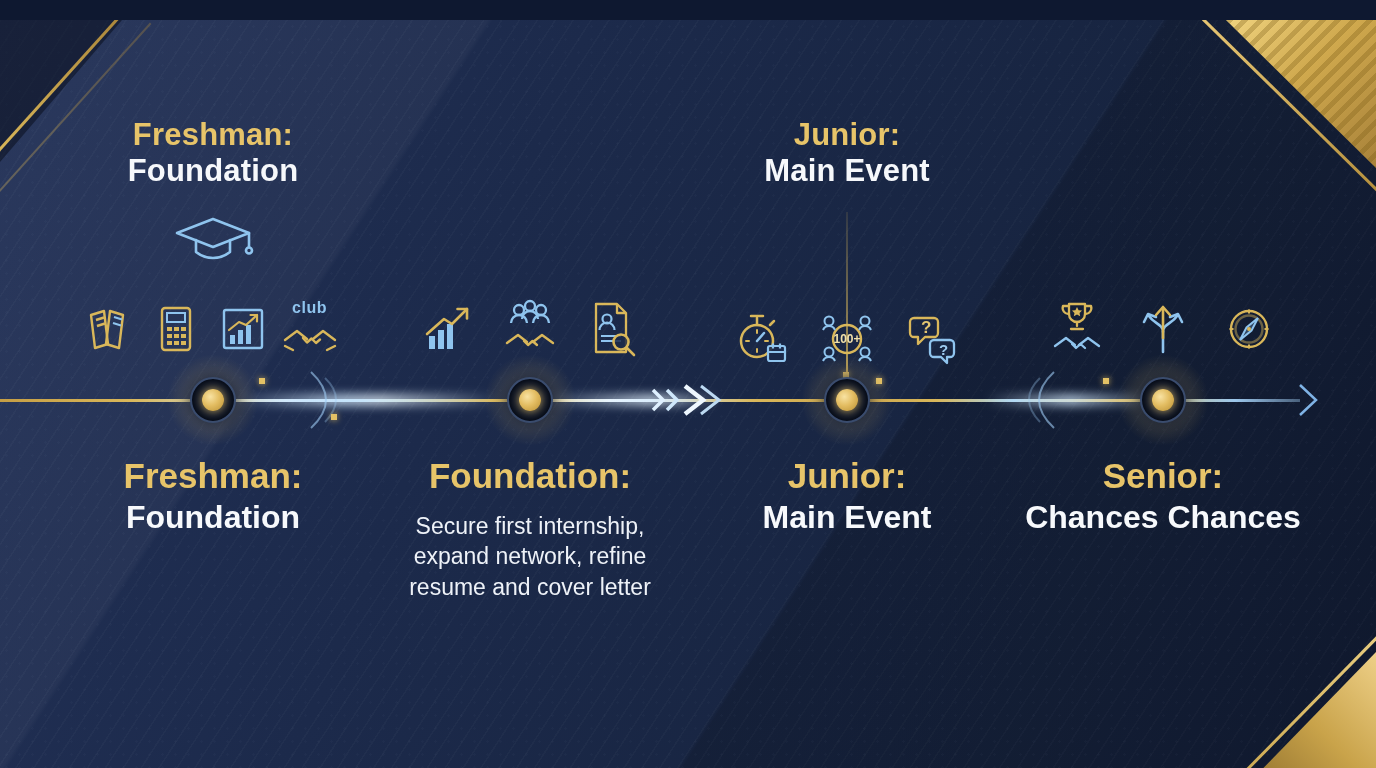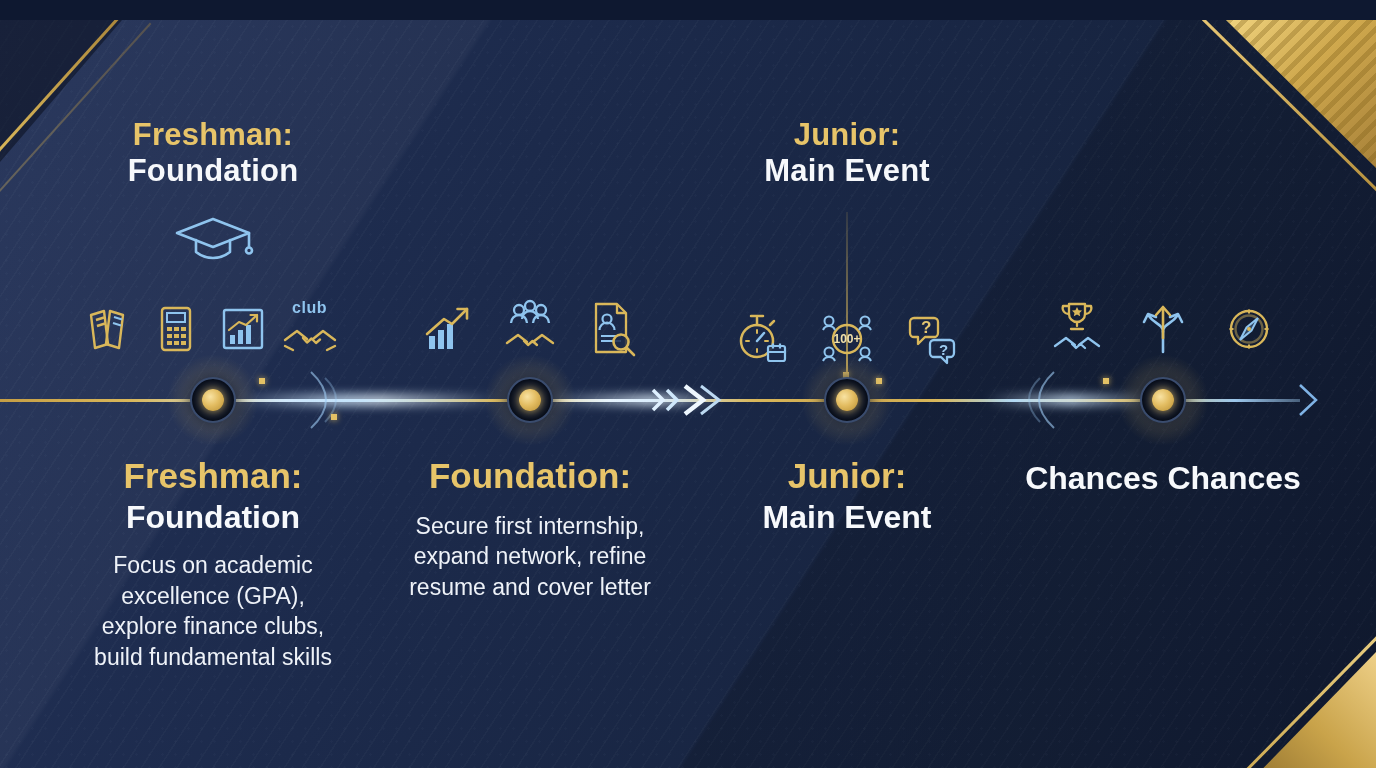--- a/index.html
+++ b/index.html
@@ -379,27 +379,27 @@
   <div class="node" style="left:824px">
       <div class="node-core"></div>
     </div>
   <div class="node" style="left:1140px">
       <div class="node-core"></div>
     </div>
 
   <section class="stage s1">
     <h2 class="stage-title">Freshman:</h2>
     <h3 class="stage-sub">Foundation</h3>
-    <p class="stage-desc">Focus on academic excellence (GPA), explore finance clubs, build fundamental skills</p>
   </section>
   <section class="stage s2">
     <h2 class="stage-title">Foundation:</h2>
     <p class="stage-desc">Secure first internship, expand network, refine resume and cover letter</p>
   </section>
   <section class="stage s3">
     <h2 class="stage-title">Junior:</h2>
     <h3 class="stage-sub">Main Event</h3>
   </section>
   <section class="stage s4">
+    <h2 class="stage-title">Senior:</h2>
     <h3 class="stage-sub">Chances Chances</h3>
   </section>
 
 </div>
 
 </body></html>

